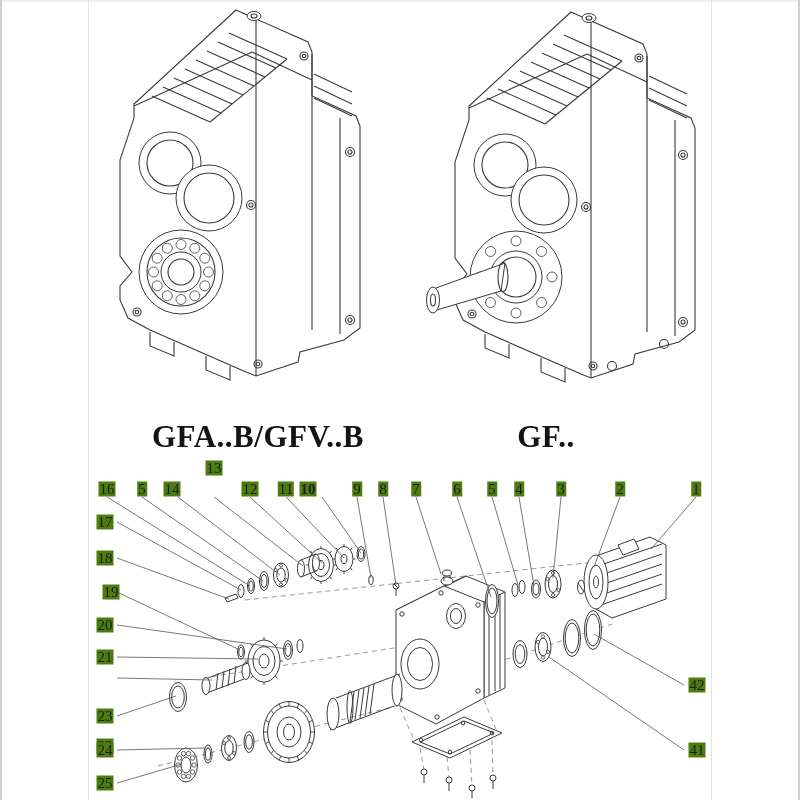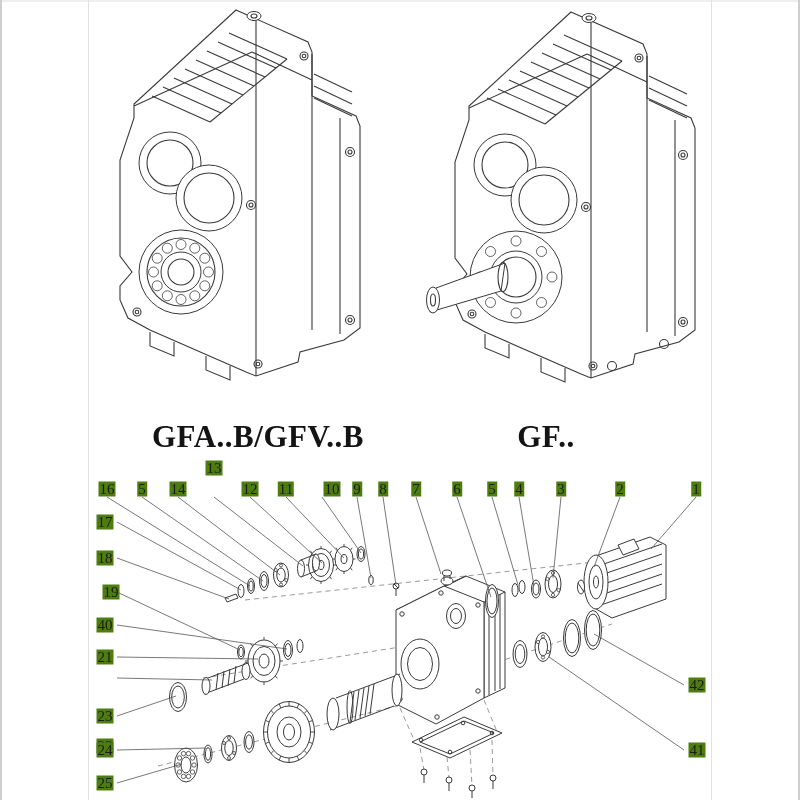--- a/index.html
+++ b/index.html
@@ -453,38 +453,38 @@
       </g>
     </g>
   </svg>
 
   <div class="model-label" style="left:258px;top:419px;">GFA..B/GFV..B</div>
   <div class="model-label" style="left:546px;top:419px;">GF..</div>
 
   <div id="callout-layer">
       <span class="callout" style="left: 107px; top: 489px;">16</span>
       <span class="callout" style="left: 142px; top: 489px;">5</span>
-      <span class="callout" style="left: 178px; top: 489px; text-align: right;">14</span>
+      <span class="callout" style="left: 172px; top: 489px; text-align: right;">14</span>
       <span class="callout" style="left: 214px; top: 468px; text-align: center;">13</span>
       <span class="callout" style="left: 250px; top: 489px; text-align: center;">12</span>
       <span class="callout" style="left: 286px; top: 489px;">11</span>
-      <span class="callout" style="left: 332px; top: 489px;">10</span>
+      <span class="callout" style="left: 308px; top: 489px; font-weight: bold;">10</span>
       <span class="callout" style="left: 357px; top: 489px;">9</span>
       <span class="callout" style="left: 383px; top: 489px;">8</span>
       <span class="callout" style="left: 416px; top: 489px;">7</span>
       <span class="callout" style="left: 457px; top: 489px;">6</span>
       <span class="callout" style="left: 492px; top: 489px;">5</span>
       <span class="callout" style="left: 519px; top: 489px;">4</span>
       <span class="callout" style="left: 561px; top: 489px;">3</span>
       <span class="callout" style="left: 620px; top: 489px;">2</span>
       <span class="callout" style="left: 696px; top: 489px;">1</span>
       <span class="callout" style="left: 105px; top: 522px;">17</span>
       <span class="callout" style="left: 105px; top: 558px;">18</span>
       <span class="callout" style="left: 111px; top: 592px;">19</span>
-      <span class="callout" style="left: 105px; top: 625px;">40</span>
+      <span class="callout" style="left: 105px; top: 625px;">20</span>
       <span class="callout" style="left: 105px; top: 657px;">21</span>
       <span class="callout" style="left: 105px; top: 712px; margin-top: 34px;">22</span>
       <span class="callout" style="left: 105px; top: 716px;">23</span>
       <span class="callout" style="left: 105px; top: 750px;">24</span>
       <span class="callout" style="left: 105px; top: 783px;">25</span>
       <span class="callout" style="left: 697px; top: 685px;">42</span>
       <span class="callout" style="left: 697px; top: 750px;">41</span>
     </div>
 
 </div>

